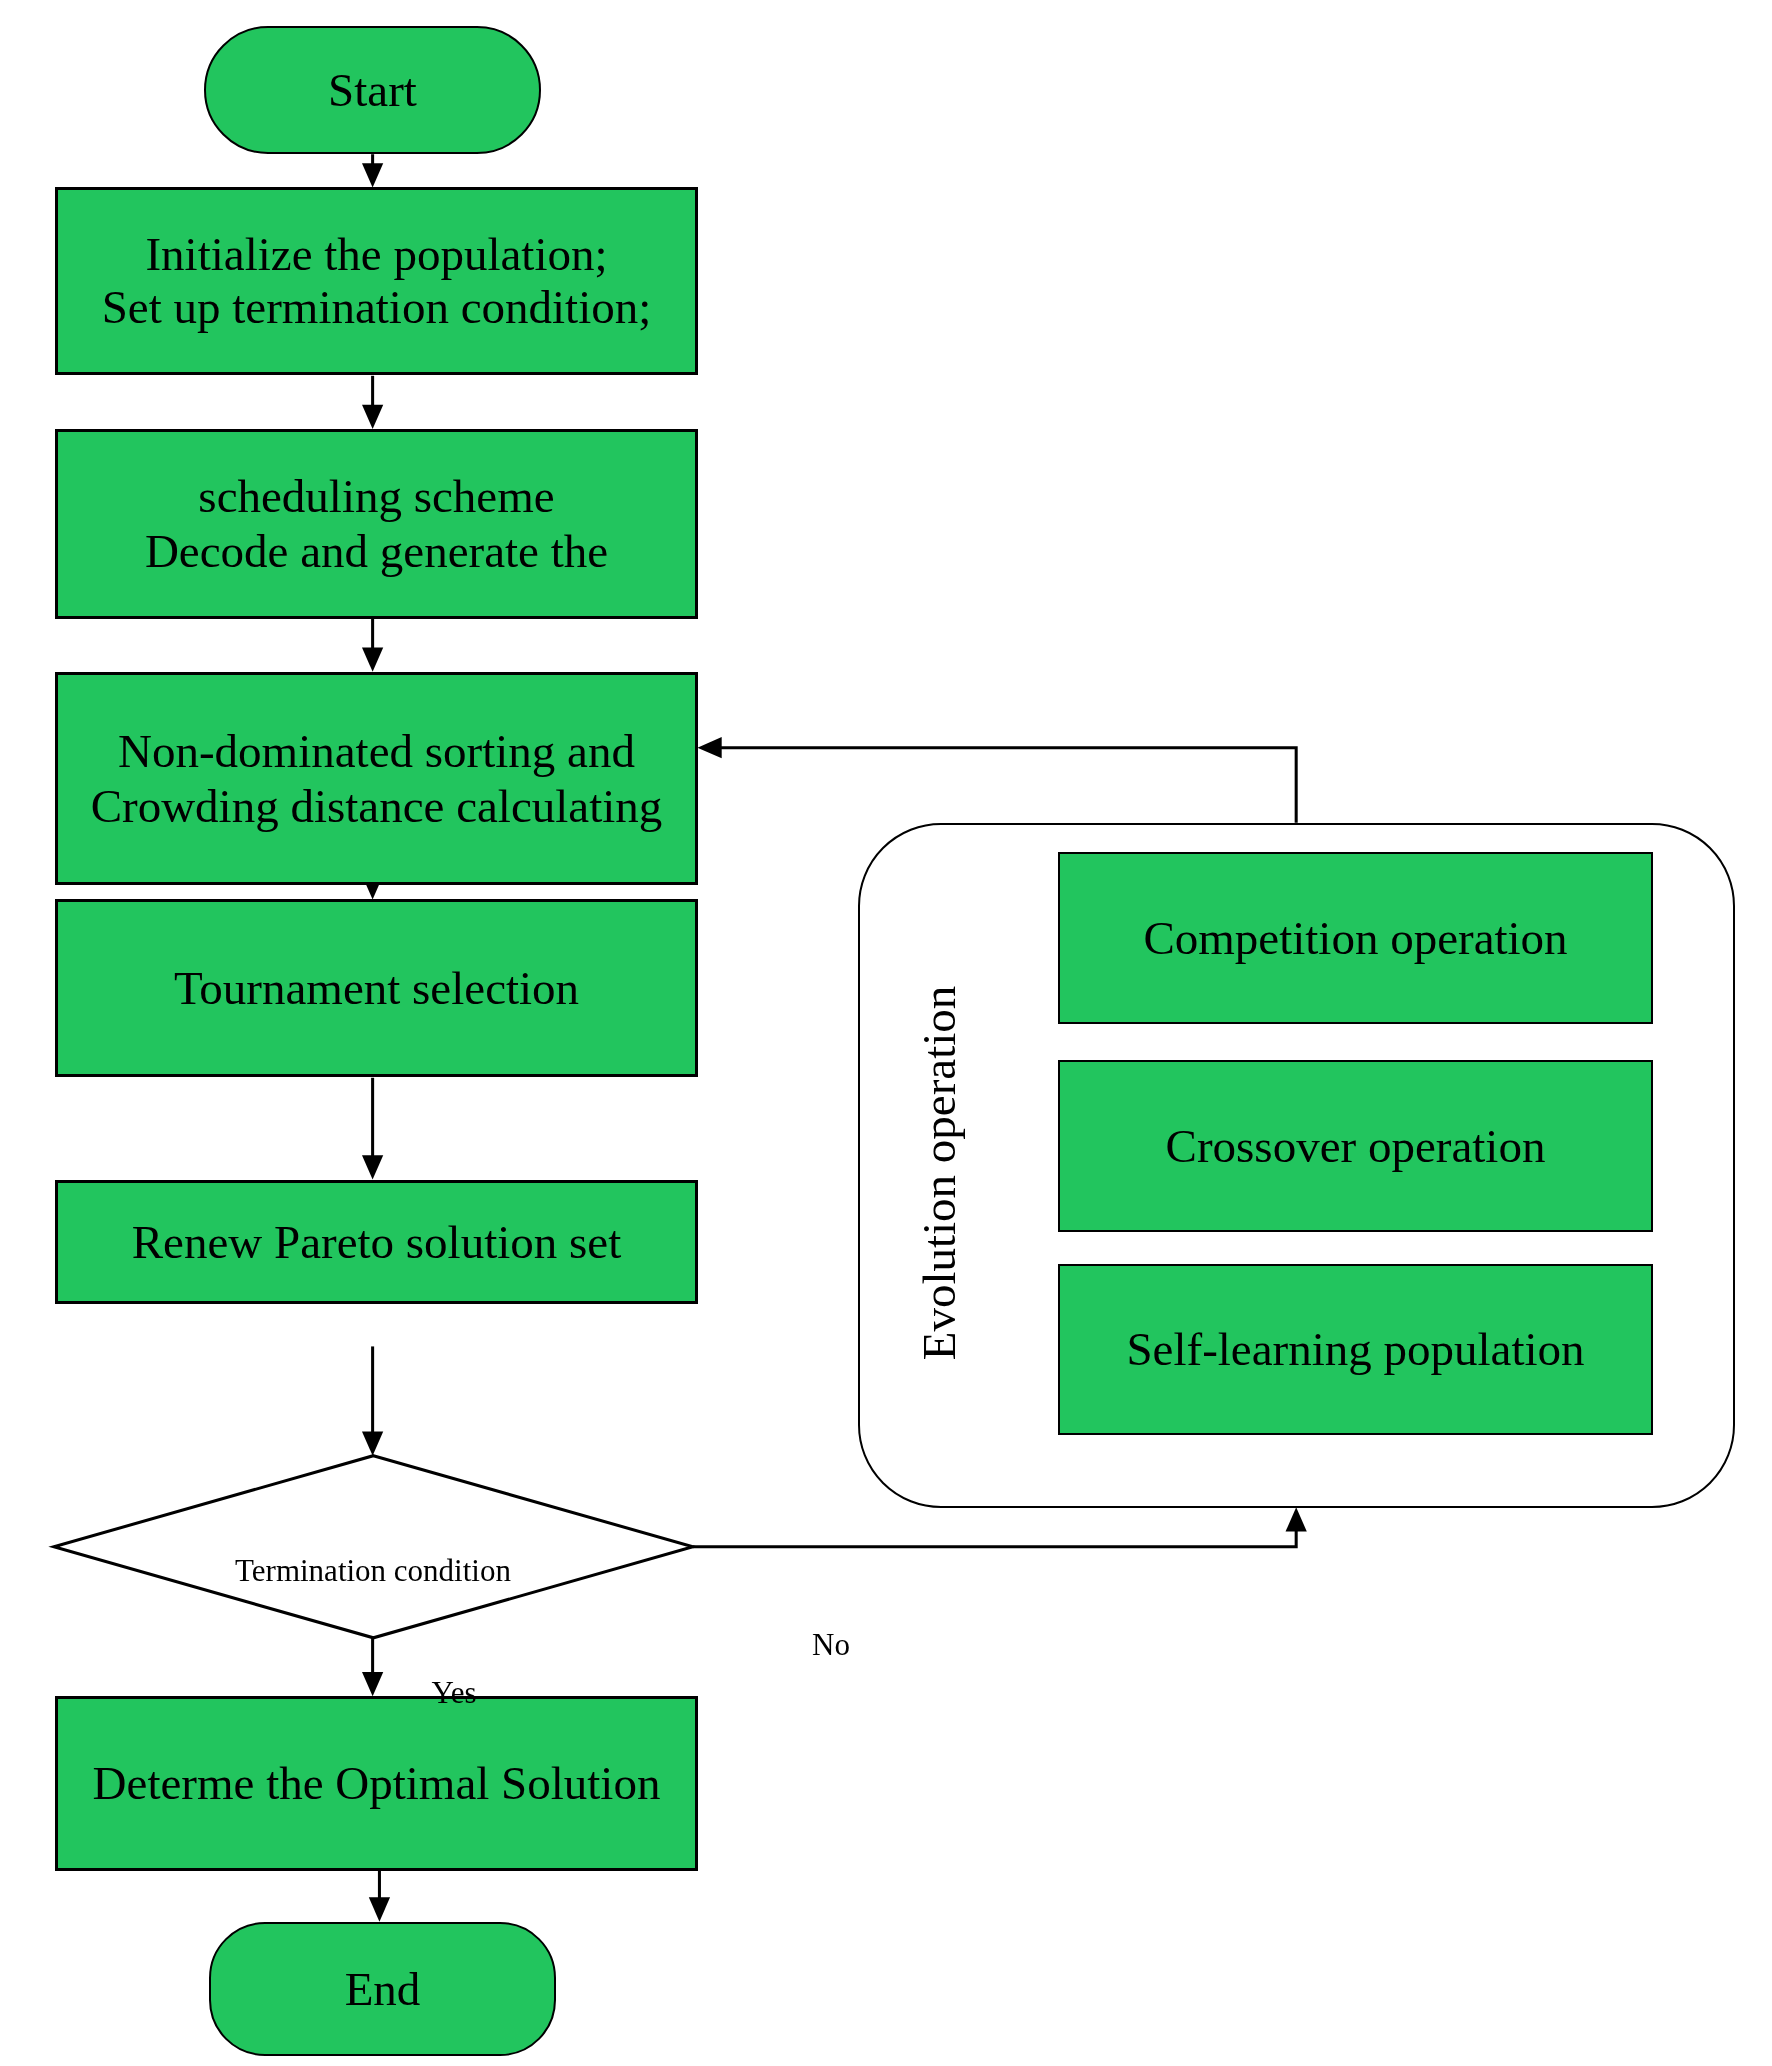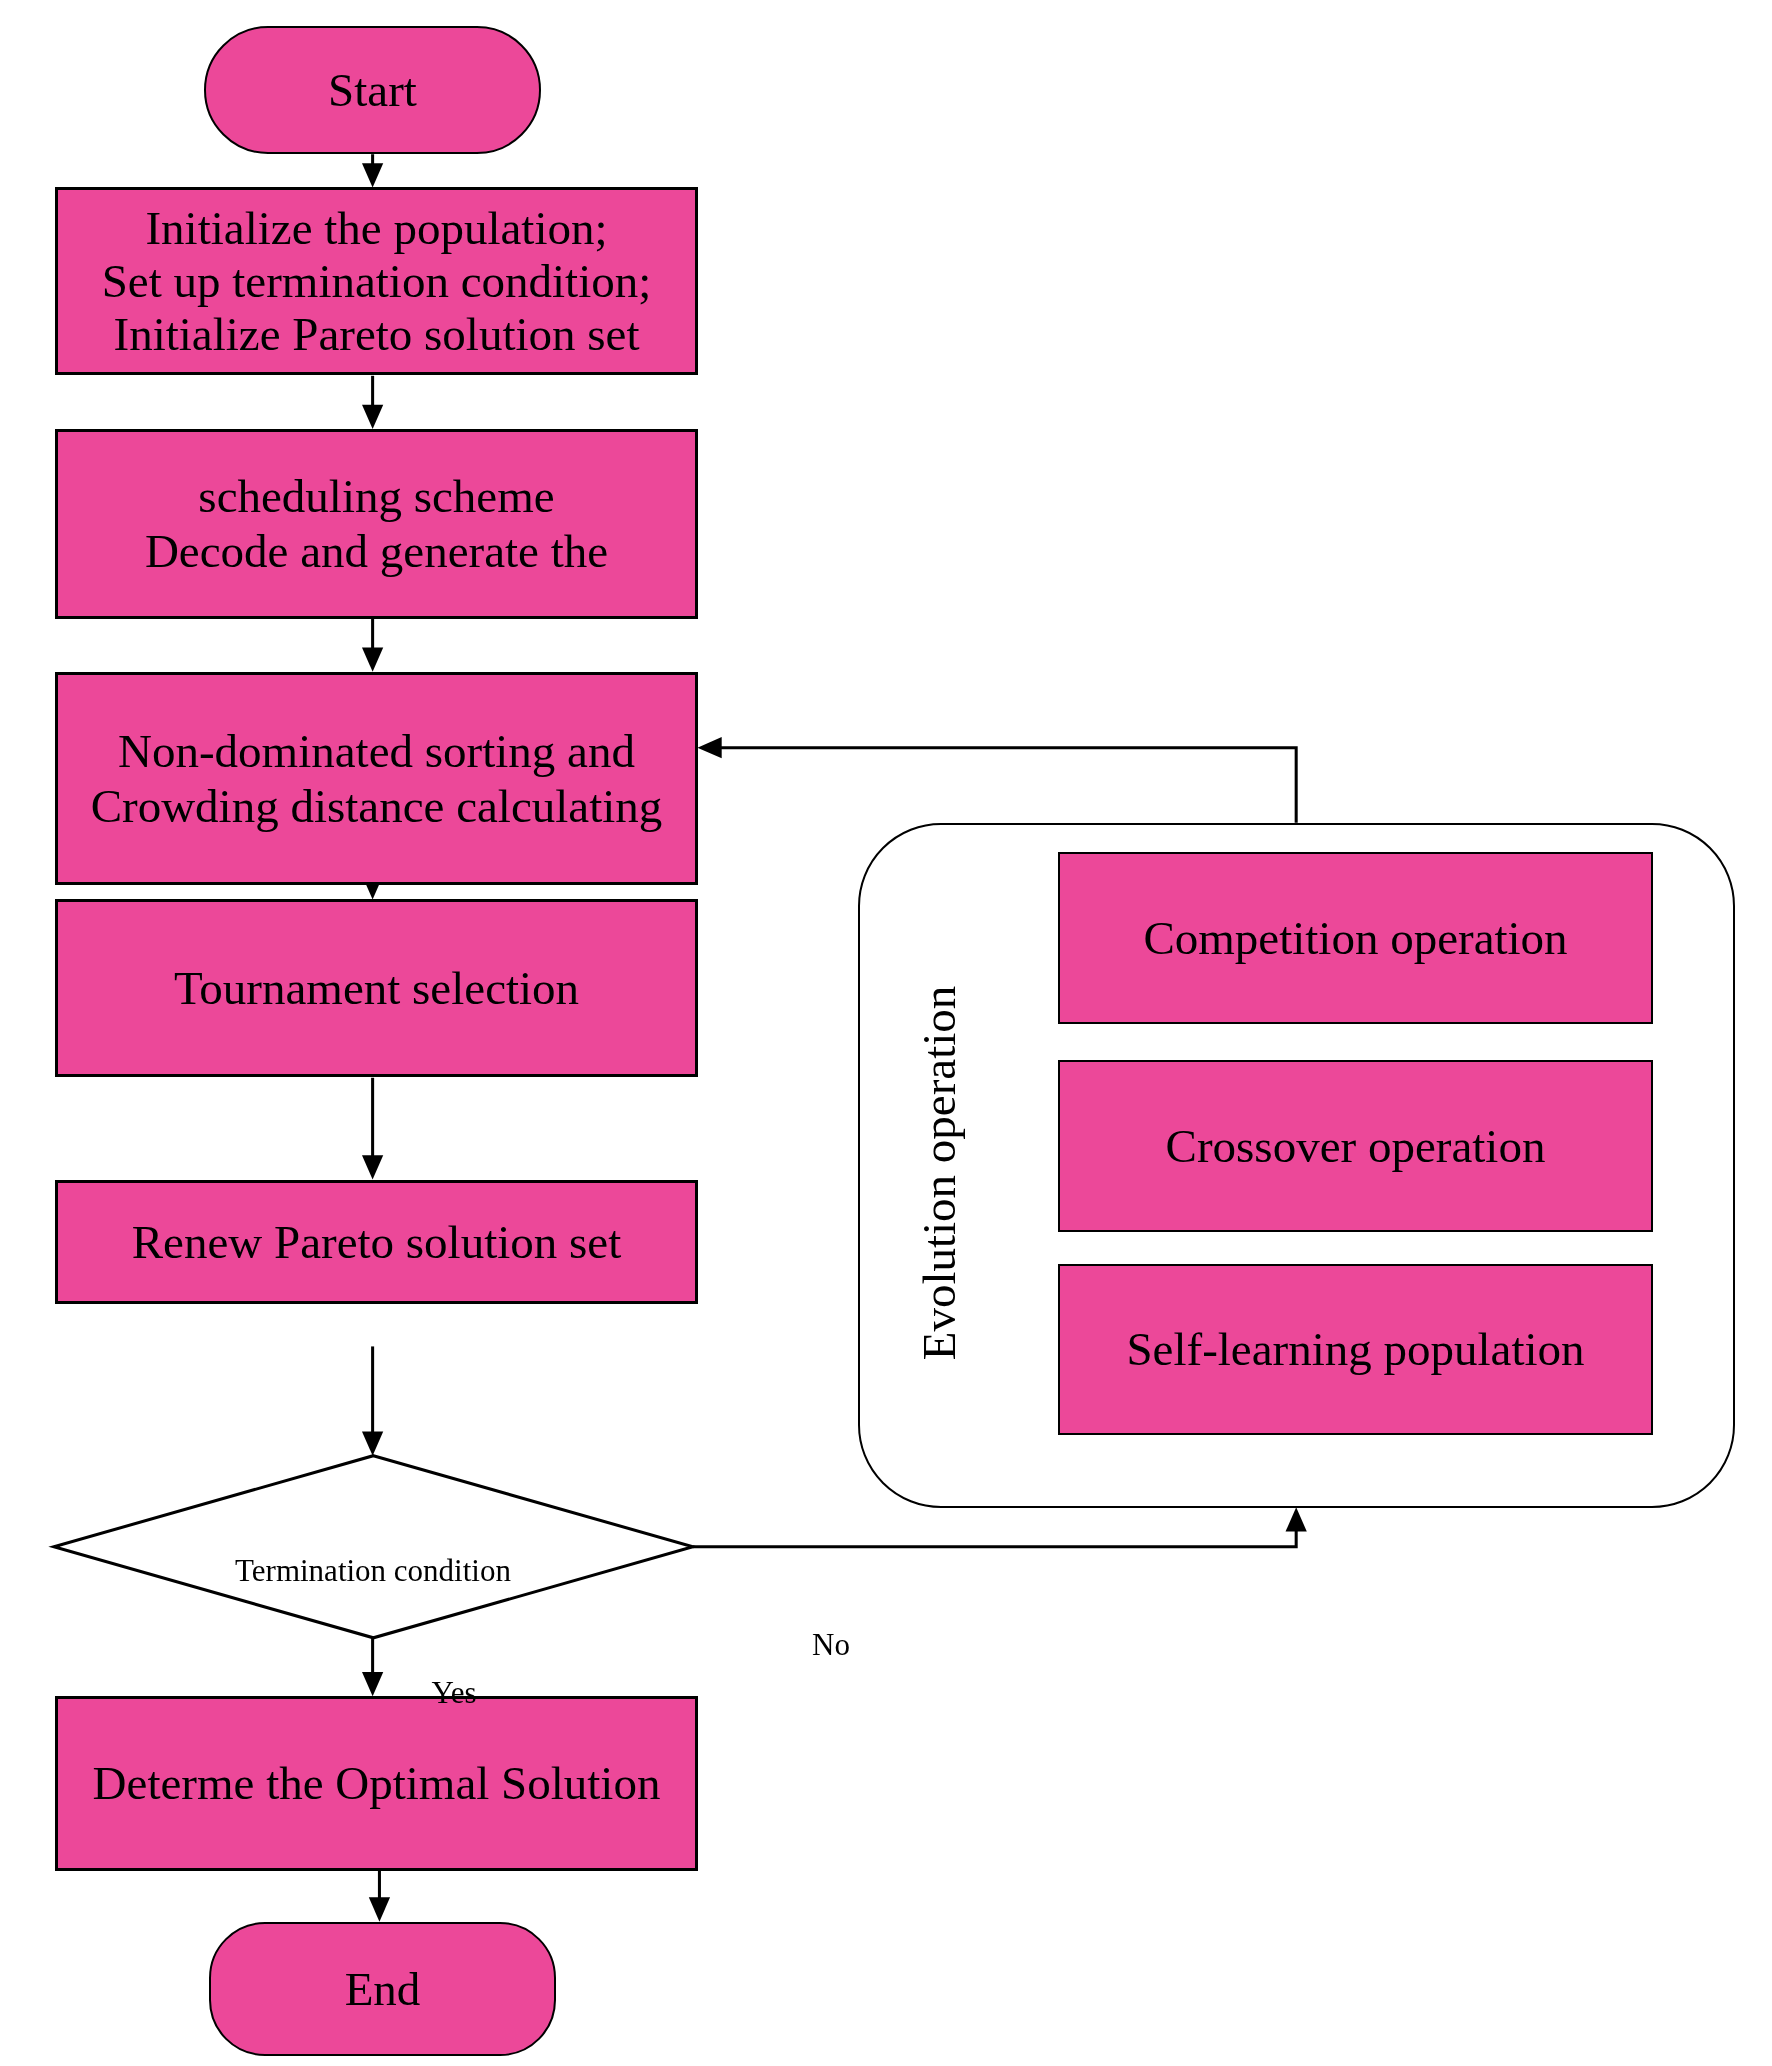--- a/index.html
+++ b/index.html
@@ -18,21 +18,21 @@
   .connectors {
     position: absolute;
     left: 0; top: 0;
     width: 1772px;
     height: 2066px;
     z-index: 0;
   }
   .node {
     position: absolute;
     box-sizing: border-box;
-    background: #ec4899;
+    background: #22c55e;
     border: 3px solid #000000;
     display: flex;
     flex-direction: column;
     align-items: center;
     justify-content: center;
     text-align: center;
     font-size: 47px;
     line-height: 55px;
     z-index: 1;
   }
@@ -135,21 +135,20 @@
     </g>
   </svg>
 
   <div class="node terminal" style="left:204px; top:26px; width:337px; height:128px; border-radius:65px;">
     <span class="line">Start</span>
   </div>
 
   <div class="node" style="left:55px; top:187px; width:643px; height:188px; line-height:53px;">
     <span class="line">Initialize the population;</span>
     <span class="line">Set up termination condition;</span>
-    <span class="line">Initialize Pareto solution set</span>
   </div>
 
   <div class="node" style="left:55px; top:429px; width:643px; height:190px;">
     <span class="line">scheduling scheme</span>
     <span class="line">Decode and generate the</span>
   </div>
 
   <div class="node" style="left:55px; top:672px; width:643px; height:213px;">
     <span class="line">Non-dominated sorting and</span>
     <span class="line">Crowding distance calculating</span>

